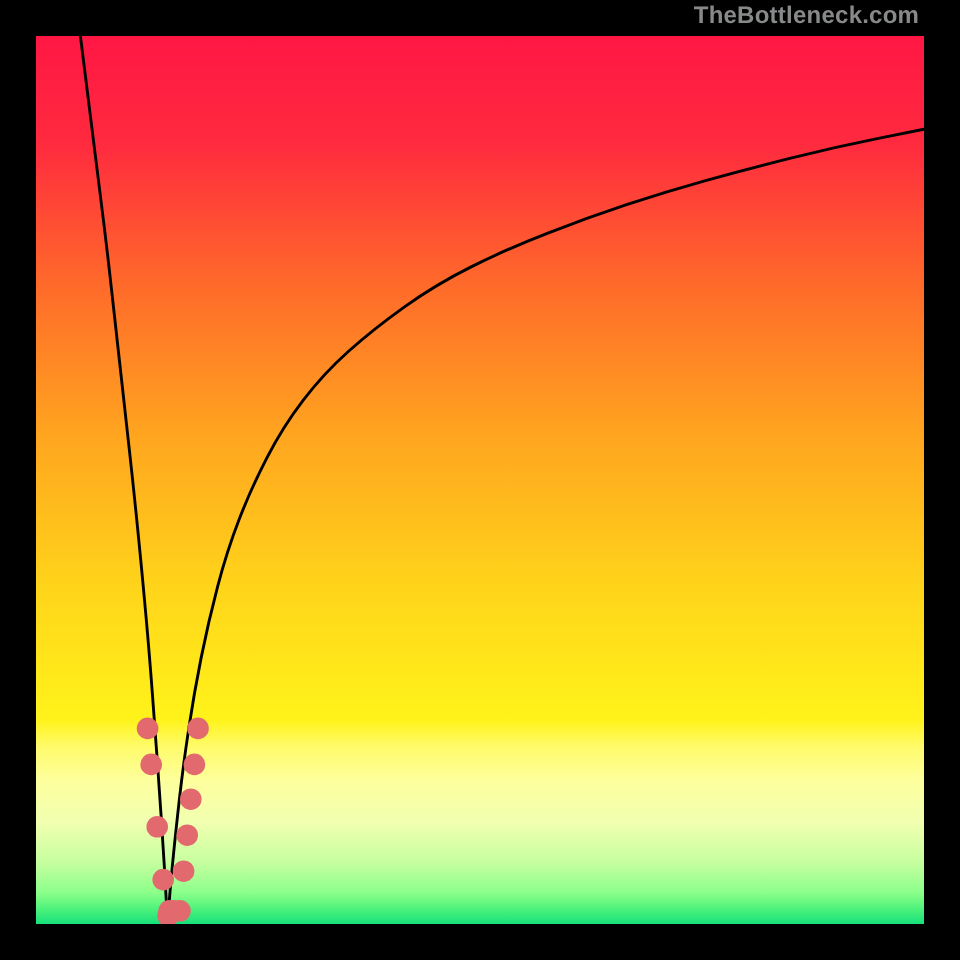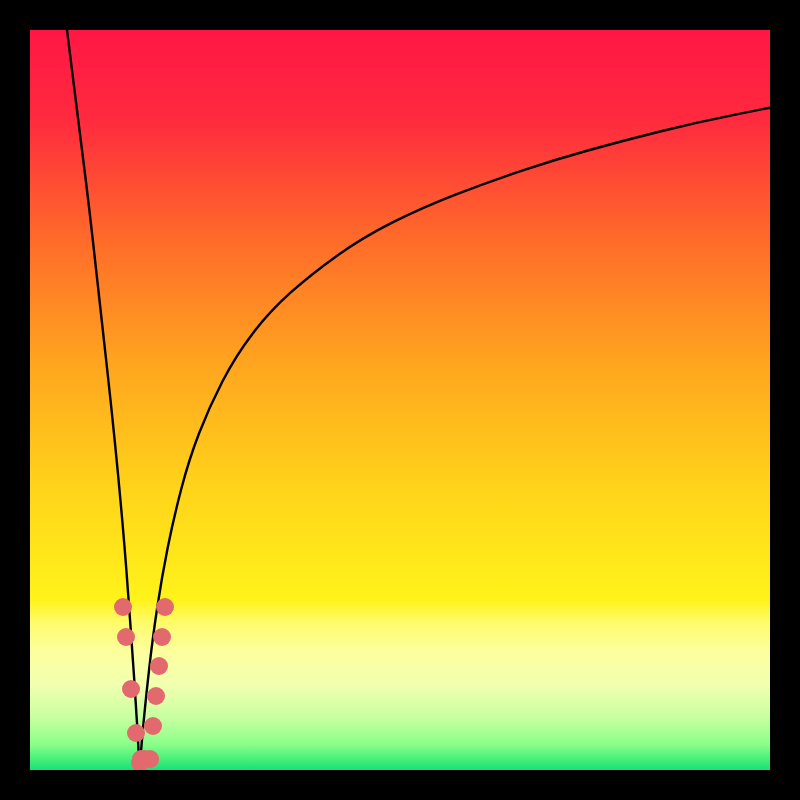--- a/index.html
+++ b/index.html
@@ -104,14 +104,15 @@
         <div class="dot" style="left: 119.88px; top: 728.9px;"></div>
         <div class="dot" style="left: 122.84px; top: 695.6px;"></div>
         <div class="dot" style="left: 125.8px; top: 666px;"></div>
         <div class="dot" style="left: 128.76px; top: 636.4px;"></div>
         <div class="dot" style="left: 131.72px; top: 606.8px;"></div>
         <div class="dot" style="left: 134.68px; top: 577.2px;"></div>
       </div>
 
   </div>
 
+  <div class="watermark">TheBottleneck.com</div>
 
 </div>
 
 </body></html>

